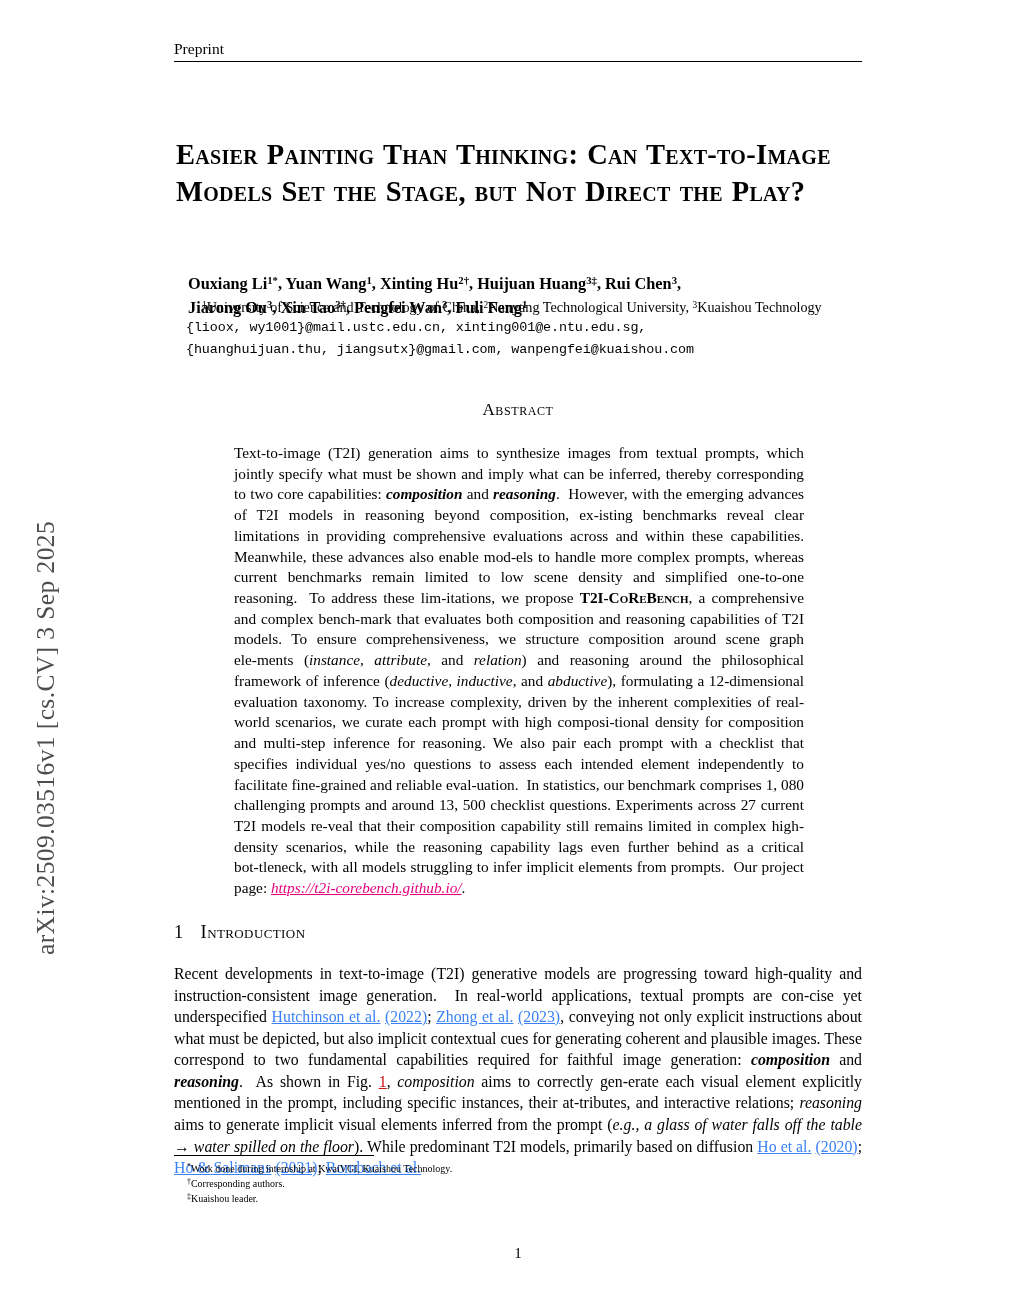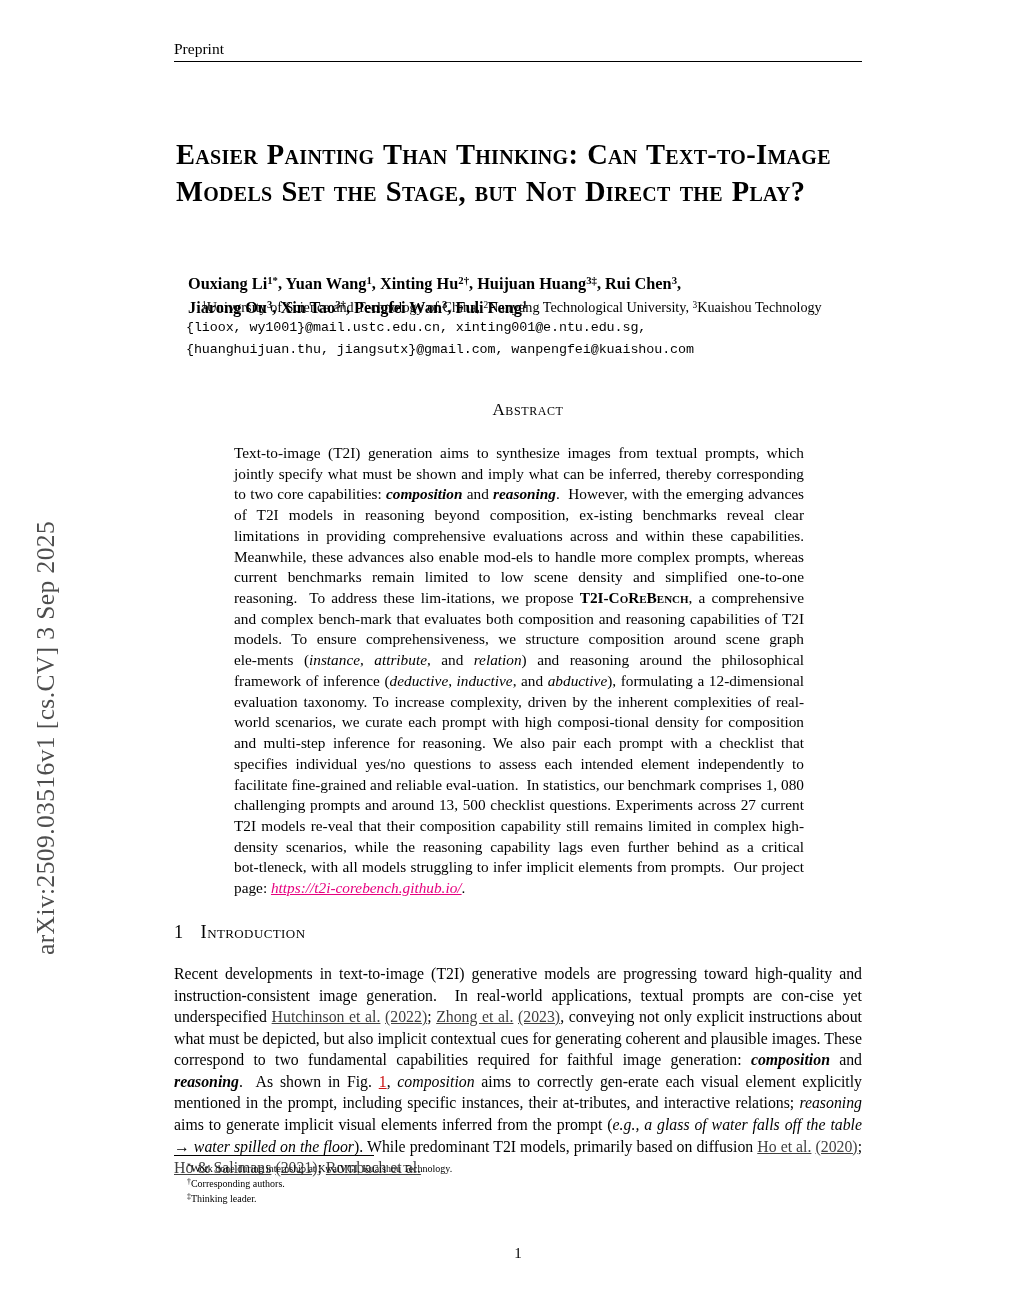--- a/index.html
+++ b/index.html
@@ -111,21 +111,21 @@
   sup {
     font-size: 0.66em;
     vertical-align: 0.42em;
     line-height: 0;
   }
 
   
   .abstract-head {
     position: absolute;
     top: 400px;
-    left: 10px;
+    left: 0;
     width: 688px;
     text-align: center;
     font-size: 17px;
     font-variant: small-caps;
     letter-spacing: 0.6px;
   }
   .abstract-body {
     position: absolute;
     top: 443px;
     left: 60px;
@@ -191,21 +191,21 @@
     left: 0;
     width: 688px;
     text-align: center;
     font-size: 15px;
   }
 
   
   .bi { font-weight: bold; font-style: italic; }
   .it { font-style: italic; }
   .bsc { font-weight: bold; font-variant: small-caps; }
-  .cite { color: #404040; }
+  .cite { color: #3b82f6; }
   .figref { color: #cc1111; }
   .urllink { color: #e6007e; font-style: italic; }
 </style>
 </head>
 <body>
 
 <div id="arxiv-stamp">
   <span class="stamp-text">arXiv:2509.03516v1  [cs.CV]  3 Sep 2025</span>
 </div>
 
@@ -235,18 +235,18 @@
   <div class="abstract-body">Text-to-image (T2I) generation aims to synthesize images from textual prompts, which jointly specify what must be shown and imply what can be inferred, thereby corresponding to two core capabilities: <span class="bi">composition</span> and <span class="bi">reasoning</span>.&nbsp; However, with the emerging advances of T2I models in reasoning beyond composition, ex‑isting benchmarks reveal clear limitations in providing comprehensive evaluations across and within these capabilities. Meanwhile, these advances also enable mod‑els to handle more complex prompts, whereas current benchmarks remain limited to low scene density and simplified one-to-one reasoning.&nbsp; To address these lim‑itations, we propose <span class="bsc">T2I-CoReBench</span>, a comprehensive and complex bench‑mark that evaluates both composition and reasoning capabilities of T2I models. To ensure comprehensiveness, we structure composition around scene graph ele‑ments (<span class="it">instance</span>, <span class="it">attribute</span>, and <span class="it">relation</span>) and reasoning around the philosophical framework of inference (<span class="it">deductive</span>, <span class="it">inductive</span>, and <span class="it">abductive</span>), formulating a 12-dimensional evaluation taxonomy. To increase complexity, driven by the inherent complexities of real-world scenarios, we curate each prompt with high composi‑tional density for composition and multi-step inference for reasoning. We also pair each prompt with a checklist that specifies individual yes/no questions to assess each intended element independently to facilitate fine-grained and reliable eval‑uation.&nbsp; In statistics, our benchmark comprises <span>1, 080</span> challenging prompts and around <span>13, 500</span> checklist questions. Experiments across <span>27</span> current T2I models re‑veal that their composition capability still remains limited in complex high-density scenarios, while the reasoning capability lags even further behind as a critical bot‑tleneck, with all models struggling to infer implicit elements from prompts.&nbsp; Our project page: <a class="urllink" href="#">https://t2i-corebench.github.io/</a>.</div>
 
   <div class="section-head"><span class="num">1</span><span>Introduction</span></div>
 
   <div class="intro-body">Recent developments in text-to-image (T2I) generative models are progressing toward high-quality and instruction-consistent image generation.&nbsp; In real-world applications, textual prompts are con‑cise yet underspecified <a class="cite" href="#">Hutchinson et al.</a> <a class="cite" href="#">(2022)</a>; <a class="cite" href="#">Zhong et al.</a> <a class="cite" href="#">(2023)</a>, conveying not only explicit instructions about what must be depicted, but also implicit contextual cues for generating coherent and plausible images. These correspond to two fundamental capabilities required for faithful image generation: <span class="bi">composition</span> and <span class="bi">reasoning</span>.&nbsp; As shown in Fig.&nbsp;<a class="figref" href="#">1</a>, <span class="it">composition</span> aims to correctly gen‑erate each visual element explicitly mentioned in the prompt, including specific instances, their at‑tributes, and interactive relations; <span class="it">reasoning</span> aims to generate implicit visual elements inferred from the prompt (<span class="it">e.g., a glass of water falls off the table → water spilled on the floor</span>). While predominant T2I models, primarily based on diffusion <a class="cite" href="#">Ho et al.</a> <a class="cite" href="#">(2020)</a>; <a class="cite" href="#">Ho &amp; Salimans</a> <a class="cite" href="#">(2021)</a>; <a class="cite" href="#">Rombach et al.</a></div>
 
   <div class="footnote-rule"></div>
   <div class="footnotes">
     <div><span class="fmark">*</span><span>Work done during internship at KwaiVGI, Kuaishou Technology.</span></div>
     <div><span class="fmark">†</span><span>Corresponding authors.</span></div>
-    <div><span class="fmark">‡</span><span>Thinking leader.</span></div>
+    <div><span class="fmark">‡</span><span>Kuaishou leader.</span></div>
   </div>
 
   <div class="pagenum">1</div>
 
 </div>
 
 </body></html>

